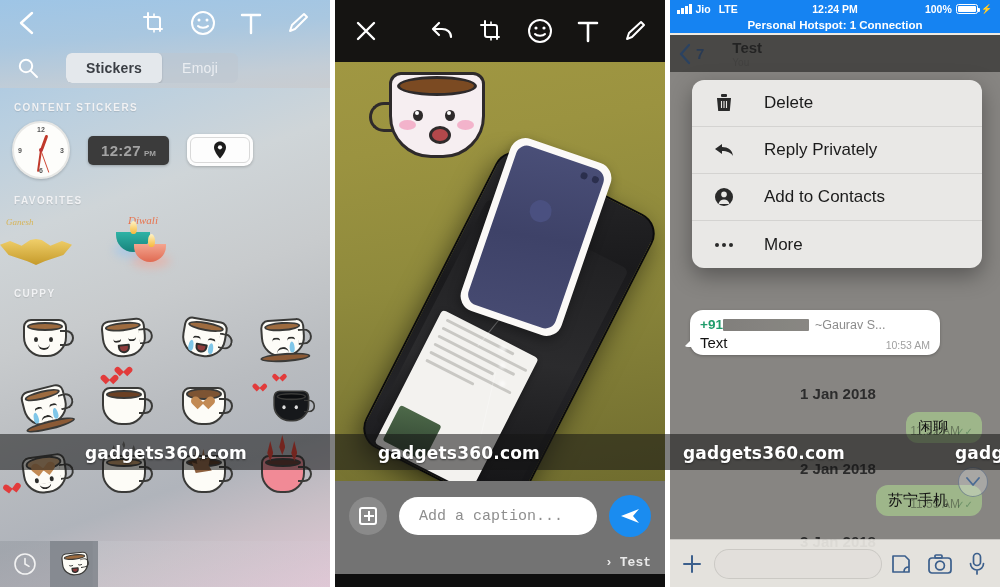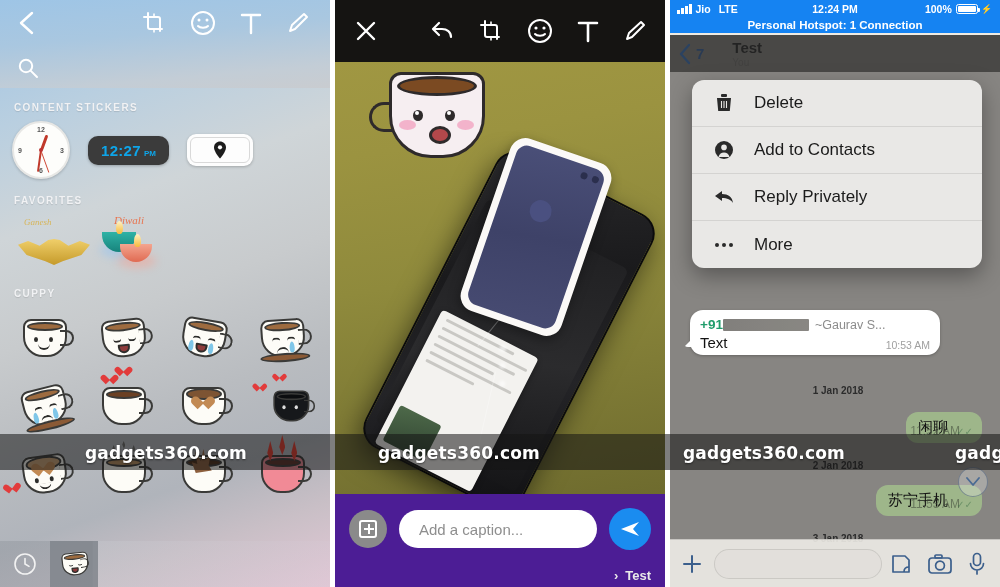--- a/index.html
+++ b/index.html
@@ -54,34 +54,34 @@
   .clock .t6  { bottom:3px; left:50%; transform:translateX(-50%); }
   .clock .t9  { left:4px; top:50%; transform:translateY(-50%); }
   .hand { position:absolute; background:#c0392b; transform-origin:bottom center; border-radius:2px; }
   .hand.h { width:2.5px; height:16px; left:50%; bottom:50%; margin-left:-1.2px; transform:rotate(20deg); }
   .hand.m { width:2px;  height:22px; left:50%; bottom:50%; margin-left:-1px;   transform:rotate(188deg); }
   .hand.s { width:1.2px;height:24px; left:50%; bottom:50%; margin-left:-.6px;  transform:rotate(160deg); background:#d14b3a;}
   .clock .pin { position:absolute; width:4px;height:4px;border-radius:50%;background:#b33; left:50%;top:50%;
                 transform:translate(-50%,-50%); }
 
   .timechip {
-    background:#3b3b3b; color:#0ea5e9; border-radius:10px; padding:6px 13px;
+    background:#3b3b3b; color:#a3a3a3; border-radius:5px; padding:6px 13px;
     display:flex; align-items:baseline; gap:3px; box-shadow:0 1px 3px rgba(0,0,0,.25);
   }
   .timechip .tt { font-size:15px; font-weight:700; letter-spacing:.3px; }
   .timechip .am { font-size:8px; font-weight:700; }
 
   .locchip {
     background:#fdfdfd; border-radius:9px; padding:7px 26px;
     position:relative; box-shadow:0 1px 3px rgba(0,0,0,.22);
     display:flex; align-items:center; justify-content:center;
   }
   .locchip::before { content:""; position:absolute; inset:3px; border:1px solid #d9d9d9; border-radius:6px; }
 
-  .fav-row { display:flex; align-items:center; gap:8px; padding-left:18px; height:62px; }
+  .fav-row { display:flex; align-items:center; gap:40px; height:62px; }
   .fav-wings { position:relative; width:72px; height:48px; }
   .wing-text { position:absolute; top:-2px; left:6px; font-size:9px; color:#d8b24c;
                font-family:"Liberation Serif", serif; font-style:italic; white-space:nowrap; opacity:.9;}
   .wing-shape { position:absolute; bottom:2px; left:0; width:72px; height:26px;
     background:linear-gradient(180deg,#f0cf6a,#c59a2a);
     clip-path:polygon(0% 22%, 14% 8%, 30% 26%, 42% 4%, 50% 0%, 58% 4%, 70% 26%, 86% 8%, 100% 22%, 88% 62%, 62% 86%, 50% 100%, 38% 86%, 12% 62%);
     border-radius:4px;
   }
   .fav-diya { position:relative; width:66px; height:50px; }
   .diya-text { position:absolute; top:-4px; left:16px; font-size:11px; color:#e8744f;
@@ -191,21 +191,21 @@
     background:#b4484b; border:3px solid #2e2a2b; border-radius:50%; }
   .phone-sticker {
     position:absolute; left:148px; top:84px; width:106px; height:182px;
     background:#fbf9f7; border-radius:16px; transform:rotate(19deg); box-shadow:0 4px 12px rgba(0,0,0,.35);
   }
   .phone-sticker .pscr { position:absolute; inset:7px; background:linear-gradient(170deg,#4a4f78,#3e4268 50%,#474b72);
     border-radius:11px; }
   .phone-sticker .lens { position:absolute; right:12px; top:14px; width:7px; height:7px; border-radius:50%; background:#2b2f4d; }
   .phone-sticker .lens2 { position:absolute; right:24px; top:14px; width:7px; height:7px; border-radius:50%; background:#2b2f4d; }
   .phone-sticker .fp { position:absolute; left:38px; top:54px; width:22px; height:22px; border-radius:50%; background:#4a5080; }
-  .p2-bottom { position:absolute; left:0; right:0; bottom:0; height:93px; background:#4c1d95; }
+  .p2-bottom { position:absolute; left:0; right:0; bottom:13px; height:93px; background:#737373;font-family:Liberation Mono, monospace; }
   .p2-inputrow { position:absolute; top:14px; left:14px; right:14px; display:flex; align-items:center; gap:12px; }
   .p2-plus { width:38px; height:38px; border-radius:50%; background:#8a8a8a; display:flex; align-items:center; justify-content:center; }
   .p2-plus .sq { width:18px; height:18px; border:2px solid #fff; border-radius:3px; position:relative; }
   .p2-plus .sq::before { content:""; position:absolute; left:7px; top:2px; width:2px; height:10px; background:#fff; }
   .p2-plus .sq::after  { content:""; position:absolute; left:3px; top:6px; width:10px; height:2px; background:#fff; }
   .p2-caption { flex:1; height:38px; background:#fff; border-radius:19px; display:flex; align-items:center;
                 padding:0 20px; color:#8e8e8e; font-size:15px; }
   .p2-send { width:42px; height:42px; border-radius:50%; background:#1a8cf0; display:flex; align-items:center; justify-content:center; }
   .p2-recip { position:absolute; right:14px; bottom:4px; color:#e9e9e9; font-size:13px; font-weight:700;
               display:flex; align-items:center; gap:7px; }
@@ -230,42 +230,42 @@
   .p3-back { display:flex; align-items:center; gap:4px; margin-left:8px; color:#2f5f9e; }
   .p3-back .cnt { font-size:15px; font-weight:600; color:#2b4f82; }
   .p3-title { margin-left:28px; }
   .p3-title .t { font-size:15px; font-weight:700; color:#1e1e1e; }
   .p3-title .s { font-size:10px; color:#5d5b58; margin-top:1px; }
 
   .p3-dim { position:absolute; top:35px; left:0; right:0; bottom:0; background:rgba(40,40,40,.52); }
 
   .ctxmenu { position:absolute; left:22px; top:80px; width:290px;
     background:#e9e8e6; border-radius:12px; box-shadow:0 8px 22px rgba(0,0,0,.35); overflow:hidden; }
-  .ctx-item { height:47px; display:flex; align-items:center; gap:18px; padding-left:20px;
+  .ctx-item { height:47px; display:flex; align-items:center; gap:28px; padding-left:20px;
     border-bottom:1px solid #d4d3d1; font-size:17px; color:#1b1b1b; }
   .ctx-item:last-child { border-bottom:none; }
   .ctx-ico { width:24px; display:flex; align-items:center; justify-content:center; }
   .redact { display:inline-block; width:100px; height:17px; background:#fff; margin-left:6px;
             border-bottom:1px solid #bdbcba; vertical-align:middle; }
 
   .bubble-in {
     position:absolute; left:20px; top:310px; width:250px; background:#fff;
     border-radius:13px; padding:7px 10px 4px; box-shadow:0 1px 3px rgba(0,0,0,.25);
   }
   .bubble-in::before { content:""; position:absolute; left:-6px; bottom:8px; width:14px; height:14px;
     background:#fff; clip-path:polygon(100% 0,100% 100%,0 100%); border-radius:0 0 0 4px; }
   .bub-head { display:flex; align-items:baseline; gap:6px; }
   .bub-num { color:#1f9c6b; font-size:13.5px; font-weight:700; }
   .bub-num .mask { display:inline-block; width:86px; height:12px; background:linear-gradient(90deg,#6c6a66,#75736e);
                    opacity:.85; vertical-align:middle; border-radius:1px; filter:blur(.6px); }
   .bub-alias { color:#8c8c8c; font-size:12.5px; }
   .bub-text { font-size:15px; color:#131313; margin-top:2px; }
   .bub-time { position:absolute; right:10px; bottom:4px; font-size:10.5px; color:#a0a0a0; }
 
-  .daystamp { position:absolute; left:6px; right:0; text-align:center; font-size:10px; color:#2c2c2c; font-weight:600; }
+  .daystamp { position:absolute; left:6px; right:0; text-align:center; font-size:15px; color:#2c2c2c; font-weight:600; }
   .bubble-out { position:absolute; right:18px; background:rgba(176,222,145,.55); border-radius:12px;
     padding:6px 34px 6px 12px; font-size:15px; color:#141414; }
   .bubble-out .tm { position:absolute; right:22px; bottom:5px; font-size:12px; color:rgba(60,70,55,.55); }
   .bubble-out .ck { position:absolute; right:9px; bottom:6px; color:rgba(60,110,70,.5); font-size:10px; }
 
   .scrolldown { position:absolute; right:12px; width:30px; height:30px; border-radius:50%;
     border:1.5px solid rgba(70,90,120,.55); display:flex; align-items:center; justify-content:center;
     background:rgba(230,232,230,.35); }
 
   .p3-inputbar { position:absolute; left:0; right:0; bottom:0; height:48px; background:rgba(238,236,231,.9);
@@ -325,20 +325,24 @@
         </span>
       </div>
     </div>
 
     <div class="p1-tabsrow">
       <div class="p1-search">
         <svg width="22" height="22" viewBox="0 0 22 22">
             <circle cx="9" cy="9" r="6.2" fill="none" stroke="#fff" stroke-width="2"></circle>
             <path d="M13.6 13.6L20 20" stroke="#fff" stroke-width="2" stroke-linecap="round"></path>
           </svg>
+      </div>
+      <div class="seg">
+        <div class="seg-item active">Stickers</div>
+        <div class="seg-item inactive">Emoji</div>
       </div>
     </div>
 
     <div class="p1-body">
       <div class="sec-title">CONTENT STICKERS</div>
       <div class="content-row">
         <div class="clock">
           <span class="tick t12">12</span>
           <span class="tick t3">3</span>
           <span class="tick t6">6</span>
@@ -687,35 +691,35 @@
           <svg width="18" height="20" viewBox="0 0 18 20">
               <path d="M2 5h14l-1.2 13H3.2z" fill="#2a2a2a"></path>
               <rect x="6" y="1" width="6" height="3" rx="1" fill="#2a2a2a"></rect>
               <path d="M6.5 8v7M9 8v7M11.5 8v7" stroke="#e9e8e6" stroke-width="1.1"></path>
             </svg>
         </span>
         <span>Delete</span>
       </div>
       <div class="ctx-item">
         <span class="ctx-ico">
+          <svg width="20" height="18" viewBox="0 0 20 18">
+              <path d="M8 3L1 8l7 5v-3c5 0 9 1.5 11 5-.5-6-5-9-11-9z" fill="#2a2a2a"></path>
+            </svg>
+        </span>
+        <span>Reply Privately</span>
+      </div>
+      <div class="ctx-item">
+        <span class="ctx-ico">
           <svg width="20" height="20" viewBox="0 0 20 20">
               <circle cx="10" cy="10" r="9" fill="#2a2a2a"></circle>
               <circle cx="10" cy="7.4" r="2.8" fill="#e9e8e6"></circle>
               <path d="M4.4 17c1-3 3-4.4 5.6-4.4S14.6 14 15.6 17z" fill="#e9e8e6"></path>
             </svg>
         </span>
         <span>Add to Contacts</span>
-      </div>
-      <div class="ctx-item">
-        <span class="ctx-ico">
-          <svg width="20" height="18" viewBox="0 0 20 18">
-              <path d="M8 3L1 8l7 5v-3c5 0 9 1.5 11 5-.5-6-5-9-11-9z" fill="#2a2a2a"></path>
-            </svg>
-        </span>
-        <span>Reply Privately</span>
       </div>
       <div class="ctx-item">
         <span class="ctx-ico">
           <svg width="20" height="6" viewBox="0 0 20 6">
               <circle cx="3" cy="3" r="2" fill="#2a2a2a"></circle>
               <circle cx="10" cy="3" r="2" fill="#2a2a2a"></circle>
               <circle cx="17" cy="3" r="2" fill="#2a2a2a"></circle>
             </svg>
         </span>
         <span>More</span>

